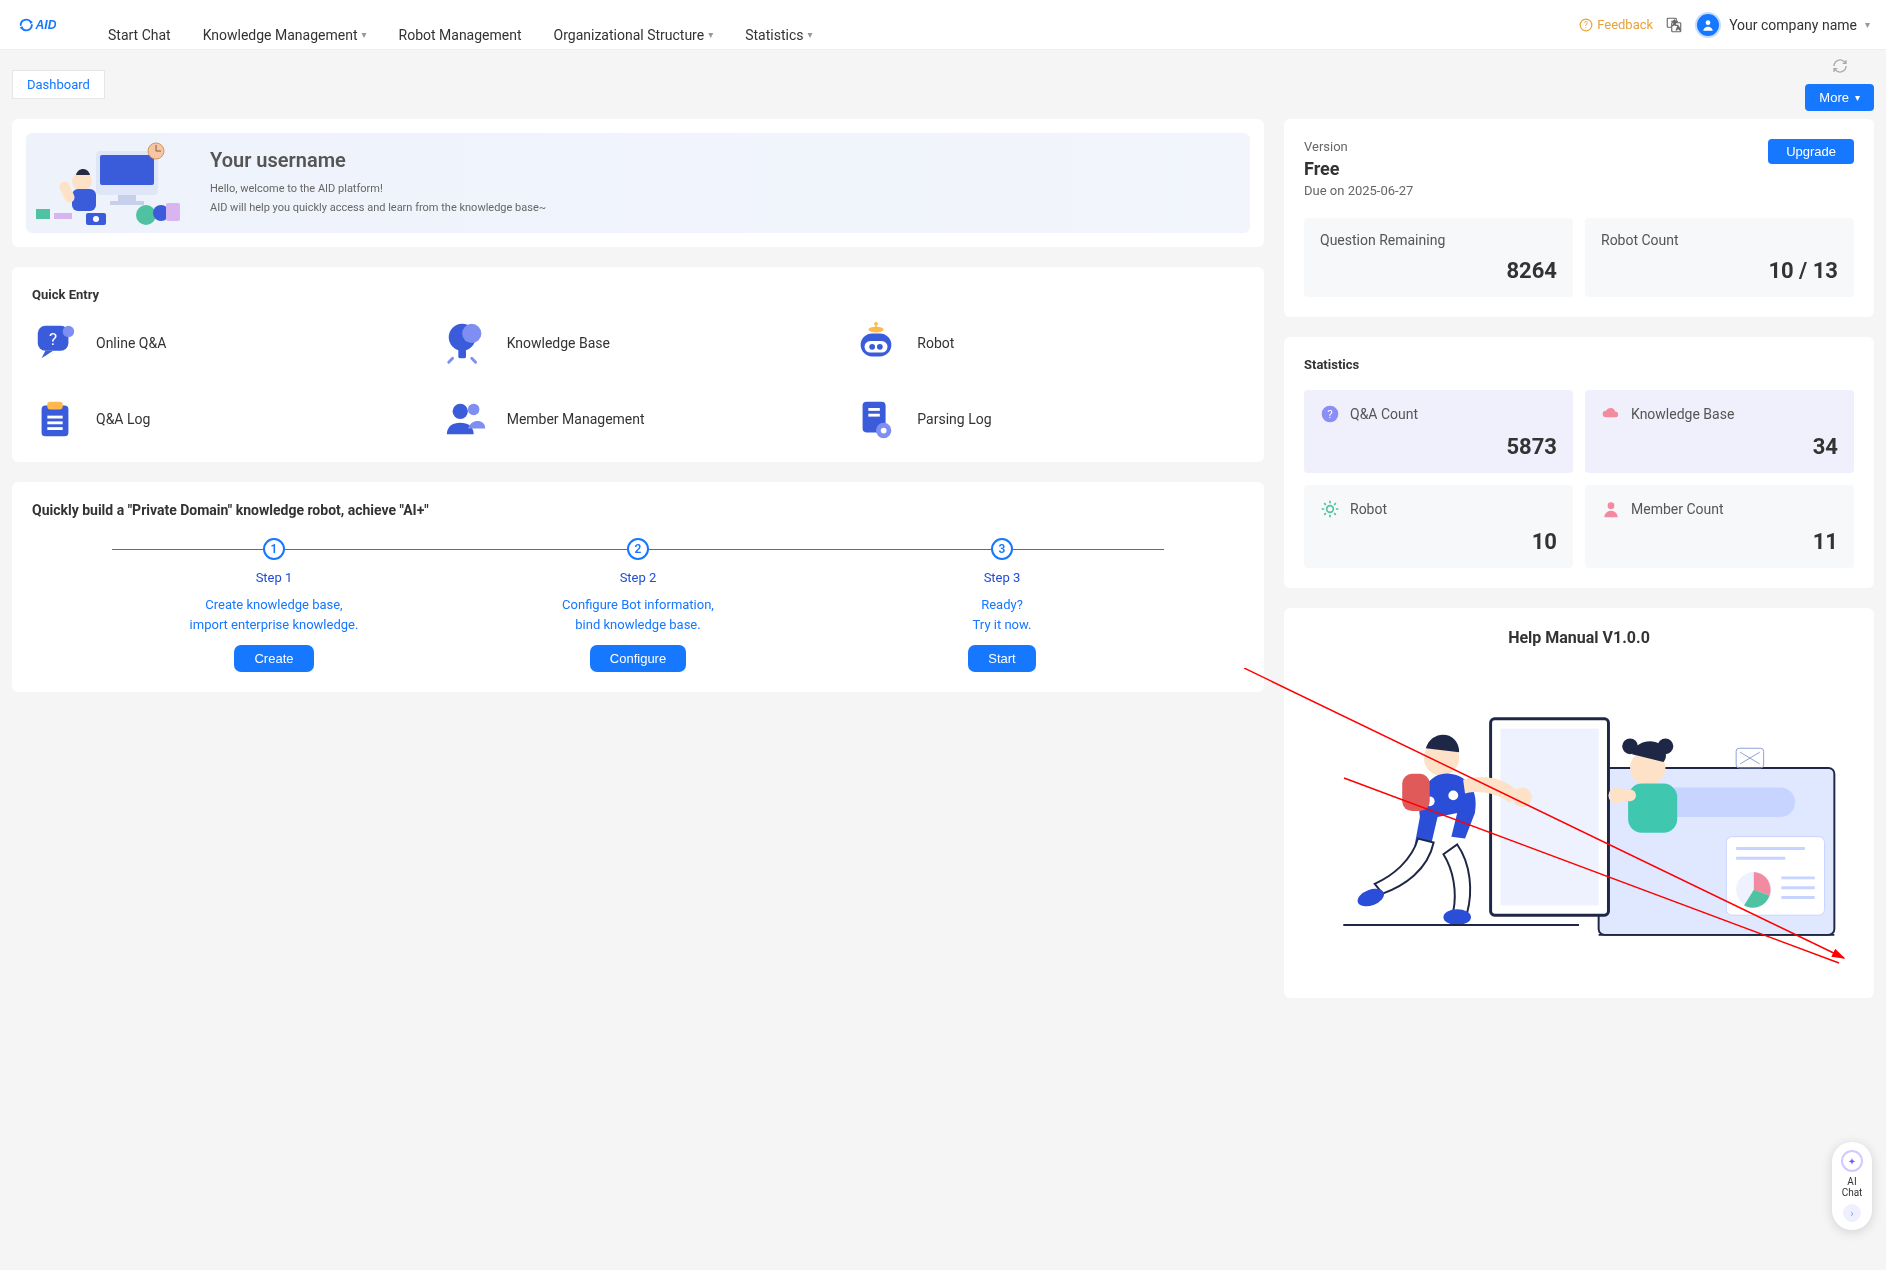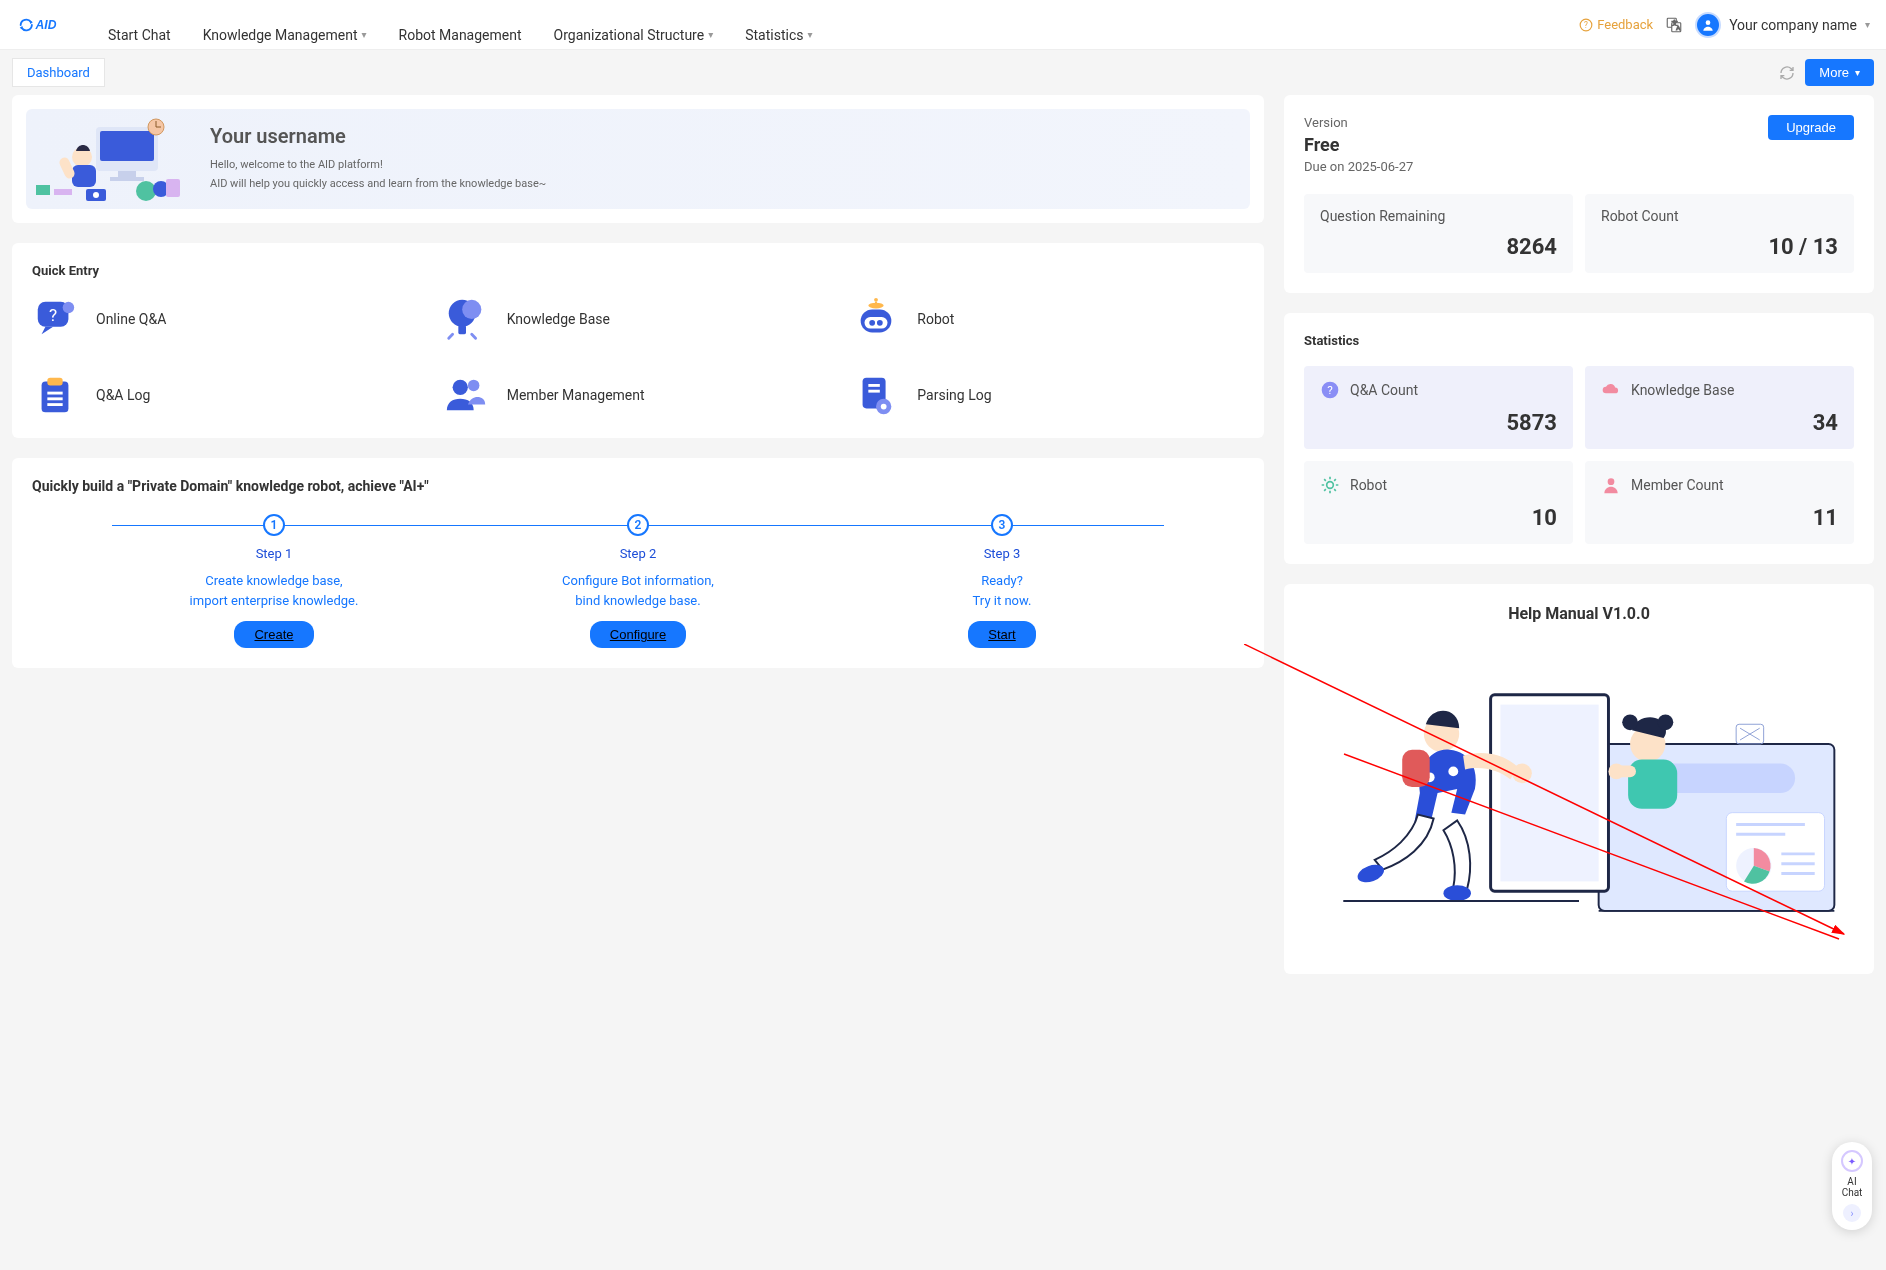--- a/index.html
+++ b/index.html
@@ -80,20 +80,21 @@
     border-radius: 0;
     font-size: 13px;
     color: #1677ff;
     border: 1px solid #e6e6e6;
   }
   .tabbar-right {
     margin-left: auto;
     display: flex;
     align-items: center;
     gap: 10px;
+    flex-direction: column;
   }
   .refresh-icon {
     width: 16px; height: 16px; color: #aaa; cursor: pointer;
   }
   .btn-primary {
     background: #1677ff;
     color: #fff;
     border: none;
     padding: 6px 14px;
     border-radius: 4px;
@@ -181,27 +182,26 @@
     background: #fff;
     display: flex; align-items: center; justify-content: center;
     color: #1677ff;
     font-size: 12px;
     font-weight: 600;
   }
   .step-label { color: #1d4ed8; font-size: 13px; }
   .step-desc { color: #1677ff; font-size: 13px; line-height: 1.5; min-height: 40px; }
   .step-btn {
     background: #1677ff;
-    color: #000000;
+    color: #ffffff;
     border: none;
     padding: 6px 20px;
-    border-radius: 12px;
+    border-radius: 7px;
     font-size: 13px;
     cursor: pointer;
-    text-decoration: underline;
   }
   
   .ver-head { display: flex; justify-content: space-between; align-items: flex-start; }
   .ver-head .btn-primary { padding: 5px 18px; }
   .ver-label { font-size: 13px; color: #666; }
   .ver-tier { font-size: 18px; font-weight: 700; margin: 4px 0; }
   .ver-due { font-size: 13px; color: #666; }
   .stat-pair {
     display: grid;
     grid-template-columns: 1fr 1fr;

